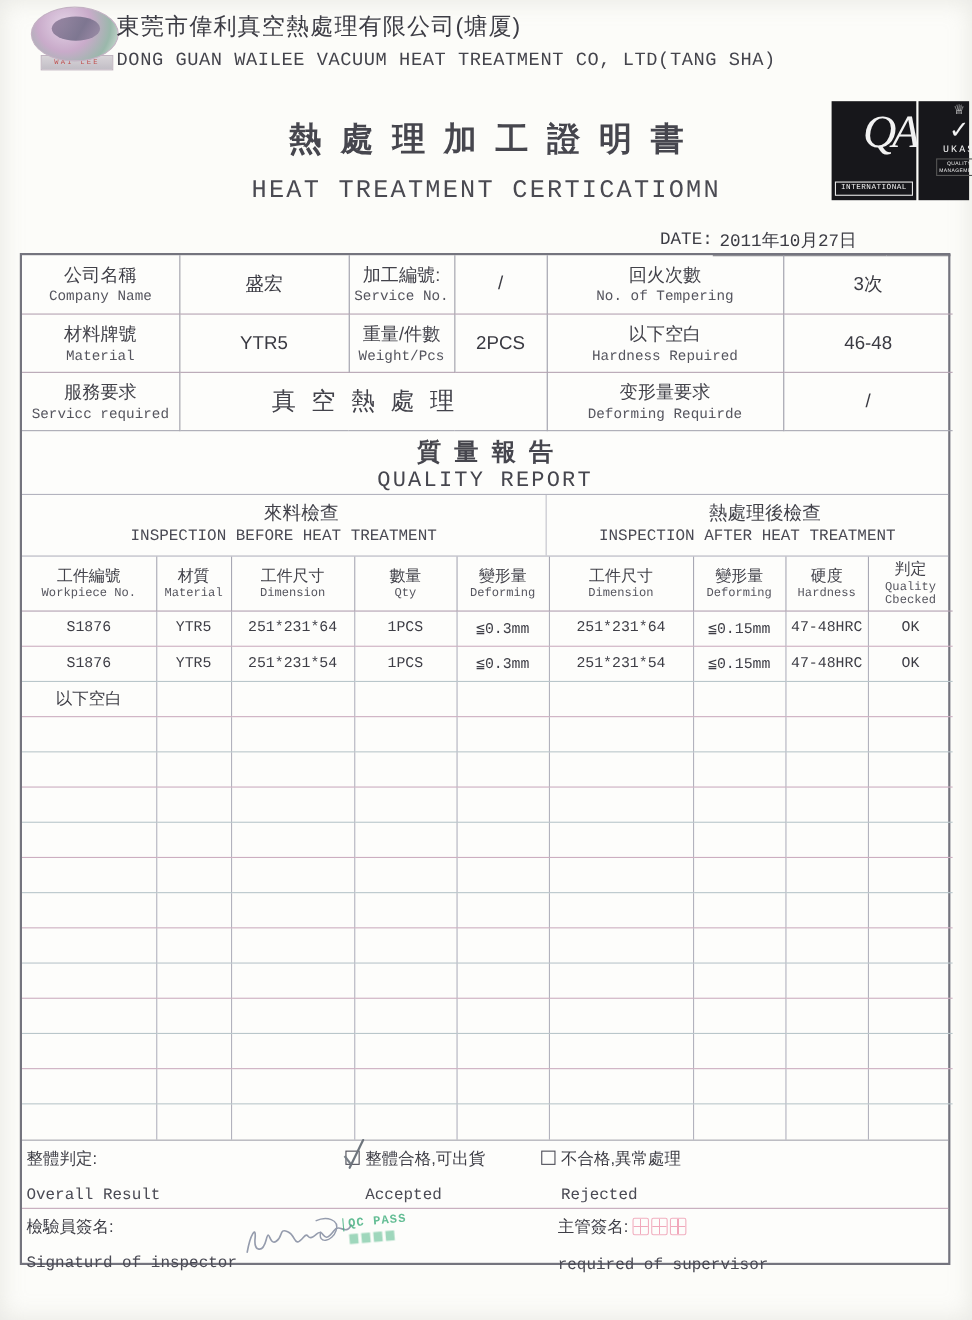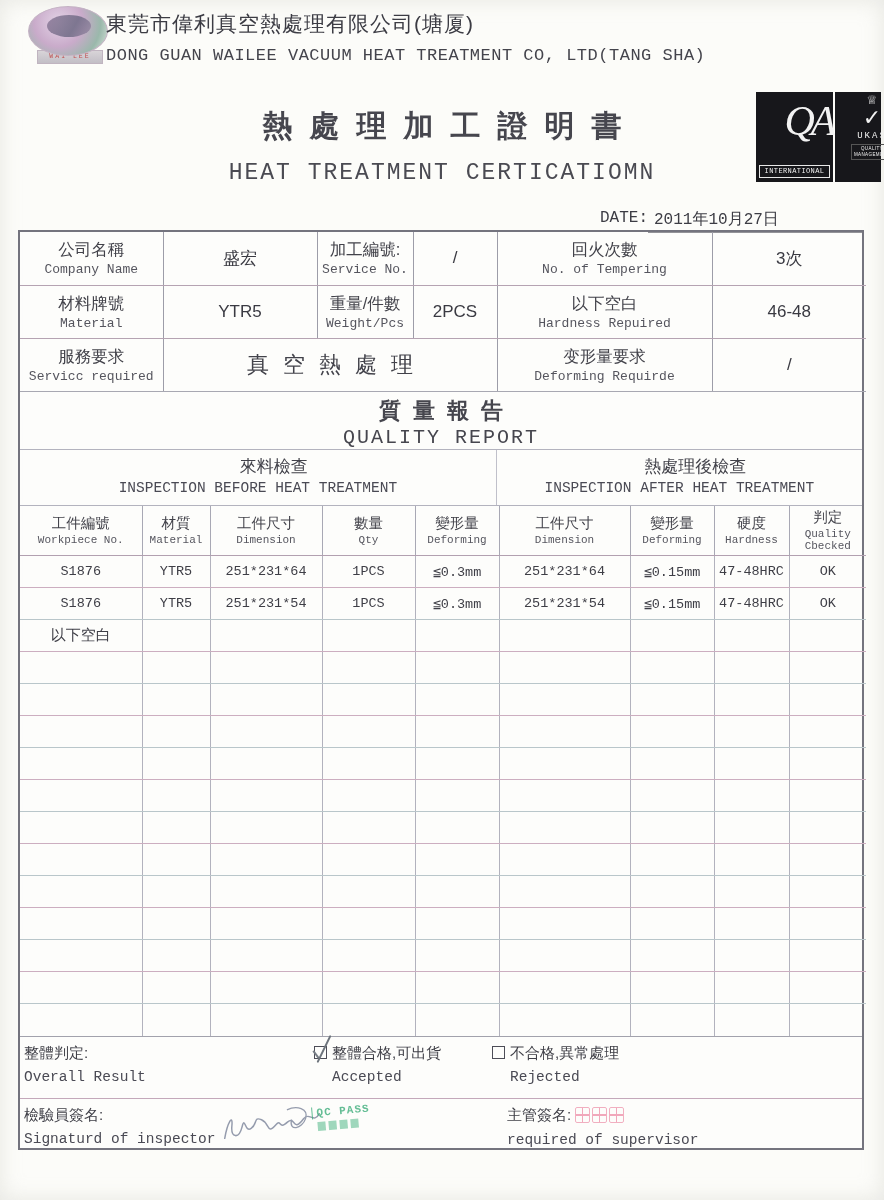--- a/index.html
+++ b/index.html
@@ -109,21 +109,21 @@
     text-align:center;font-family:var(--mono);font-size:13.5px;color:#3e3e46;
   }
   .rt tr:nth-child(odd) td{border-bottom:1px solid #ccaec0;}
   .rt tr:nth-child(even) td{border-bottom:1px solid #b9c6ca;}
   .rt tr:last-child td{border-bottom:none;}
   .rt td.cjk{font-family:var(--sans);font-size:15px;}
   
   .f-row1{height:62px;border-top:1px solid #a2a2ac;position:relative;font-size:15px;}
   .f-row2{height:50px;border-top:1px solid #c4a8ba;position:relative;font-size:15px;}
   .f-block{position:absolute;top:7px;}
-  .f-en{font-family:var(--mono);font-size:14.5px;color:#4a4a54;margin-top:6px;}
+  .f-en{font-family:var(--mono);font-size:14.5px;color:#4a4a54;margin-top:16px;}
   .checkbox{
     position:relative;display:inline-block;width:13px;height:13px;
     border:1.5px solid #4d4d57;vertical-align:-1px;margin-right:5px;
   }
   .checkbox.checked::after{
     content:'';position:absolute;left:8px;top:-13px;height:30px;width:2px;
     background:#6d747c;transform:rotate(26deg);border-radius:2px;
   }
   .checkbox.checked::before{
     content:'';position:absolute;left:0;top:3px;height:9px;width:2px;

